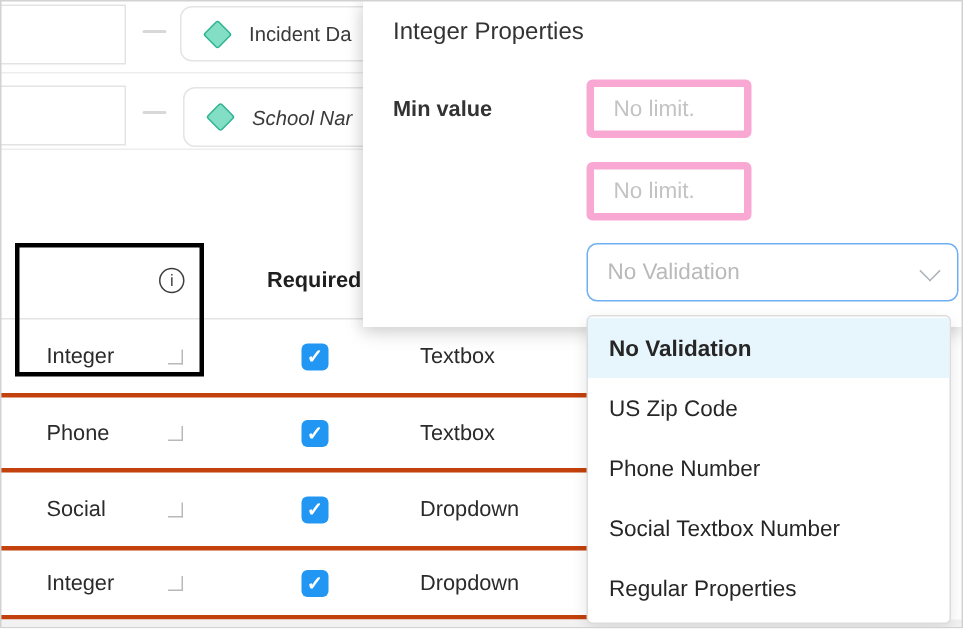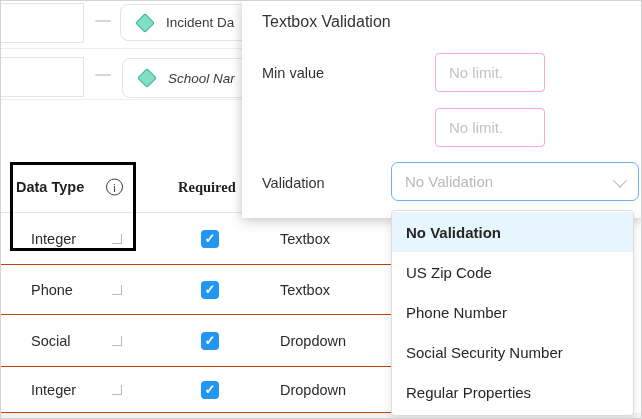--- a/index.html
+++ b/index.html
@@ -17,40 +17,40 @@
         box-sizing:border-box;display:flex;align-items:center;padding-left:17px;gap:14px;}
   .diamond{width:12px;height:12px;background:#82dfc5;border:1.5px solid #2fb391;border-radius:2px;
            transform:rotate(45deg);flex:0 0 auto;}
   .chip-label{font-size:13.5px;color:#3a3a3a;white-space:nowrap;}
   .hline{left:0;width:642px;height:1px;background:#ededed;}
 
   
   .th{font-weight:bold;font-size:14.5px;color:#1f1f1f;}
   .info-icon{width:17px;height:17px;border:1.3px solid #3d3d3d;border-radius:50%;box-sizing:border-box;
              display:inline-flex;align-items:center;justify-content:center;font-size:11px;color:#3d3d3d;}
-  .row{left:0;width:632px;border-bottom:1px solid #c2410c;box-sizing:border-box;}
+  .row{left:0;width:632px;border-bottom:3px solid #c2410c;box-sizing:border-box;}
   .cell-type{left:31px;font-size:14.5px;color:#2b2b2b;}
   .chev{width:9px;height:9px;border-right:1.6px solid #b9b9b9;border-bottom:1.6px solid #b9b9b9;
         transform:rotate(45deg) translate(-1px,-1px);display:inline-block;}
   .checkbox{left:201px;width:18px;height:18px;background:#2196f3;border-radius:4px;
             display:flex;align-items:center;justify-content:center;color:#fff;font-size:13px;font-weight:bold;}
   .cell-display{left:280px;width:120px;text-align:left;font-size:14.5px;color:#2b2b2b;}
   .vcenter{top:50%;transform:translateY(-50%);}
   .bottom-band{left:0;top:413px;width:642px;height:6px;background:#f2f2f2;}
 
   
   .highlight-rect{left:10px;top:162px;width:126px;height:89px;border:3px solid #000;box-sizing:border-box;z-index:5;}
 
   
   .panel{left:242px;top:0;width:400px;height:218px;background:#fff;z-index:10;
          box-shadow:0 4px 12px rgba(0,0,0,0.15), -3px 2px 8px rgba(0,0,0,0.06);}
   .panel-title{left:20px;top:13px;font-size:16px;color:#333;}
   .plabel{left:20px;font-size:14.5px;color:#333;height:39px;display:flex;align-items:center;}
-  .pinput{left:149px;width:110px;height:39px;border:1px solid #f9a8d4;border-radius:4px;box-sizing:border-box;
-          font-family:inherit;font-size:15px;padding:0 13px;color:#333;outline:none;margin-left:44px;}
+  .pinput{left:149px;width:110px;height:39px;border:5px solid #f9a8d4;border-radius:4px;box-sizing:border-box;
+          font-family:inherit;font-size:15px;padding:0 13px;color:#333;outline:none;}
   .pinput::placeholder{color:#c3c3c3;}
   .pselect{left:149px;top:162px;width:248px;height:39px;border:1.5px solid #6fb0f4;border-radius:7px;
            box-sizing:border-box;background:#fff;display:flex;align-items:center;padding:0 13px;}
   .pselect-value{flex:1;font-size:15px;color:#b9b9b9;}
   .pselect .chev{border-color:#aeb4ba;}
 
   
   .dropdown{left:391px;top:210px;width:243px;height:206px;background:#fff;border:1px solid #dcdcdc;
             border-radius:4px;box-sizing:border-box;z-index:20;overflow:hidden;padding-top:1px;
             box-shadow:0 4px 10px rgba(0,0,0,0.10);}
@@ -72,23 +72,22 @@
 
   <div class="abs tree-box" style="left:-1px;top:57px;"></div>
   <div class="abs dash" style="left:95px;top:74px;"></div>
   <div class="abs chip" style="left:122px;top:58px;height:40px;font-style:italic;">
     <span class="diamond"></span>
     <span class="chip-label">School Nar</span>
   </div>
   <div class="abs hline" style="top:99px;"></div>
 
   <div class="abs" style="left:0;top:162px;width:642px;height:51px;border-bottom:1px solid #e4e4e4;box-sizing:border-box;">
-    <span class="abs th vcenter" style="left:16px;">Data Type</span>
     <span class="abs info-icon vcenter" style="left:106px;">i</span>
-    <span class="abs th vcenter" style="left:178px;font-family:Liberation Serif, serif;">Required</span>
+    <span class="abs th vcenter" style="left:178px;">Required</span>
   </div>
 
   <div class="abs row" style="top:213px;height:52px;">
     <span class="abs cell-type vcenter">Integer</span>
     <span class="abs chev vcenter" style="left:112px;"></span>
     <span class="abs checkbox vcenter">✓</span>
     <span class="abs cell-display vcenter">Textbox</span>
   </div>
   <div class="abs row" style="top:265px;height:50px;">
     <span class="abs cell-type vcenter">Phone</span>
@@ -106,35 +105,34 @@
     <span class="abs cell-type vcenter">Integer</span>
     <span class="abs chev vcenter" style="left:112px;"></span>
     <span class="abs checkbox vcenter">✓</span>
     <span class="abs cell-display vcenter">Dropdown</span>
   </div>
   <div class="abs bottom-band"></div>
 
   <div class="abs highlight-rect"></div>
 
   <div class="abs panel">
-    <div class="abs panel-title">Textbox Validation</div>
+    <div class="abs panel-title">Integer Properties</div>
 
-    <div class="abs plabel" style="top:53px;">Min value</div>
+    <div class="abs plabel" style="top:53px;font-weight:bold;">Min value</div>
     <input class="abs pinput" style="top: 53px;" placeholder="No limit.">
 
     <input class="abs pinput" style="top: 108px;" placeholder="No limit.">
 
-    <div class="abs plabel" style="top:163px;">Validation</div>
     <div class="abs pselect">
       <span class="pselect-value">No Validation</span>
       <span class="chev"></span>
     </div>
   </div>
 
   <div class="abs dropdown">
     <div class="opt selected">No Validation</div>
     <div class="opt">US Zip Code</div>
     <div class="opt">Phone Number</div>
-    <div class="opt">Social Security Number</div>
+    <div class="opt">Social Textbox Number</div>
     <div class="opt">Regular Properties</div>
   </div>
 
 </div>
 
 </body></html>

